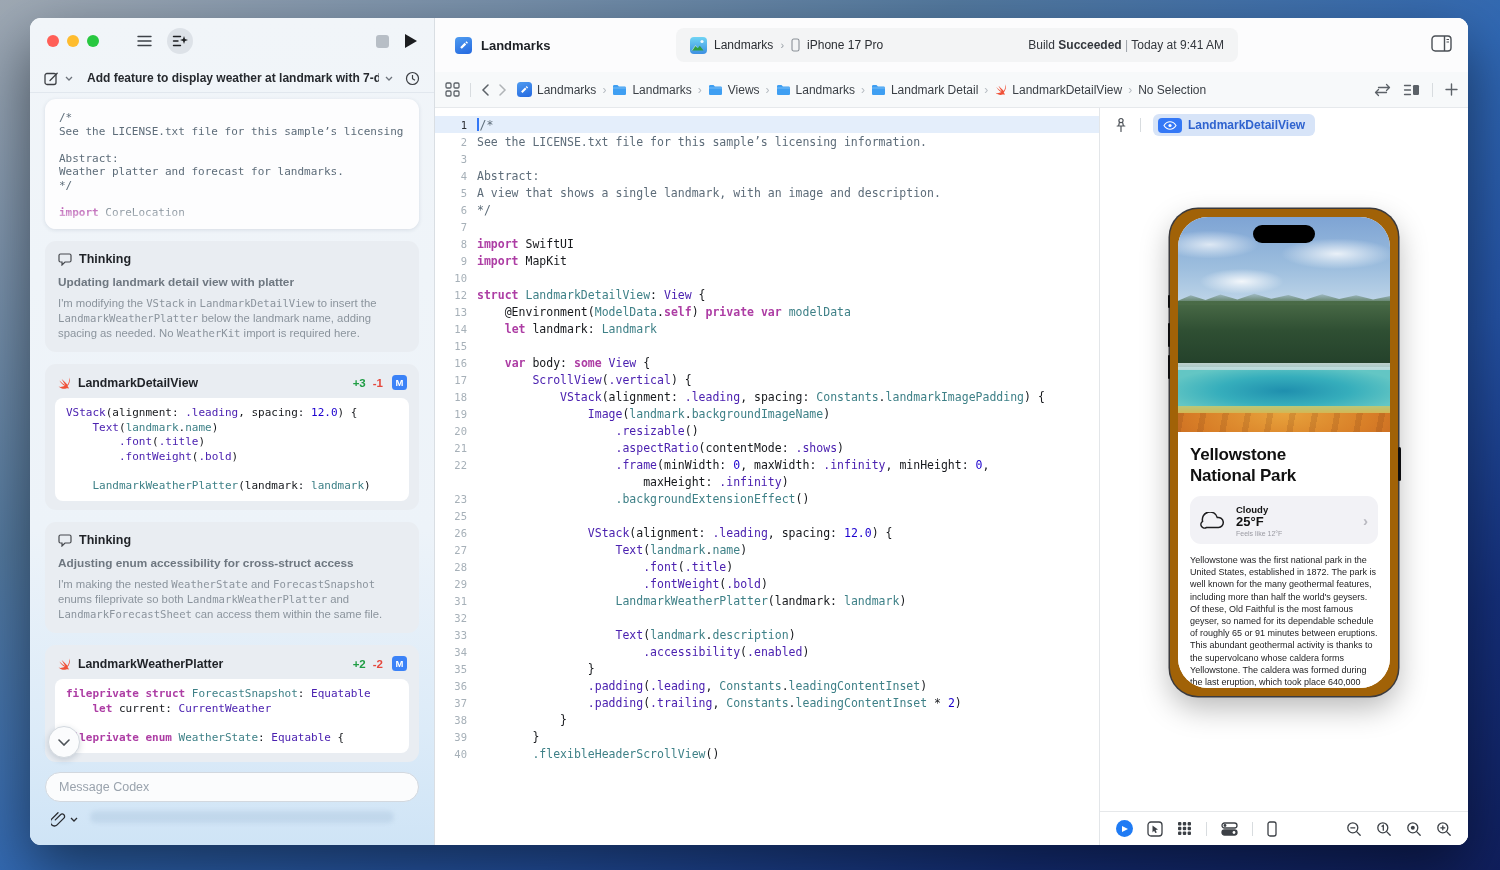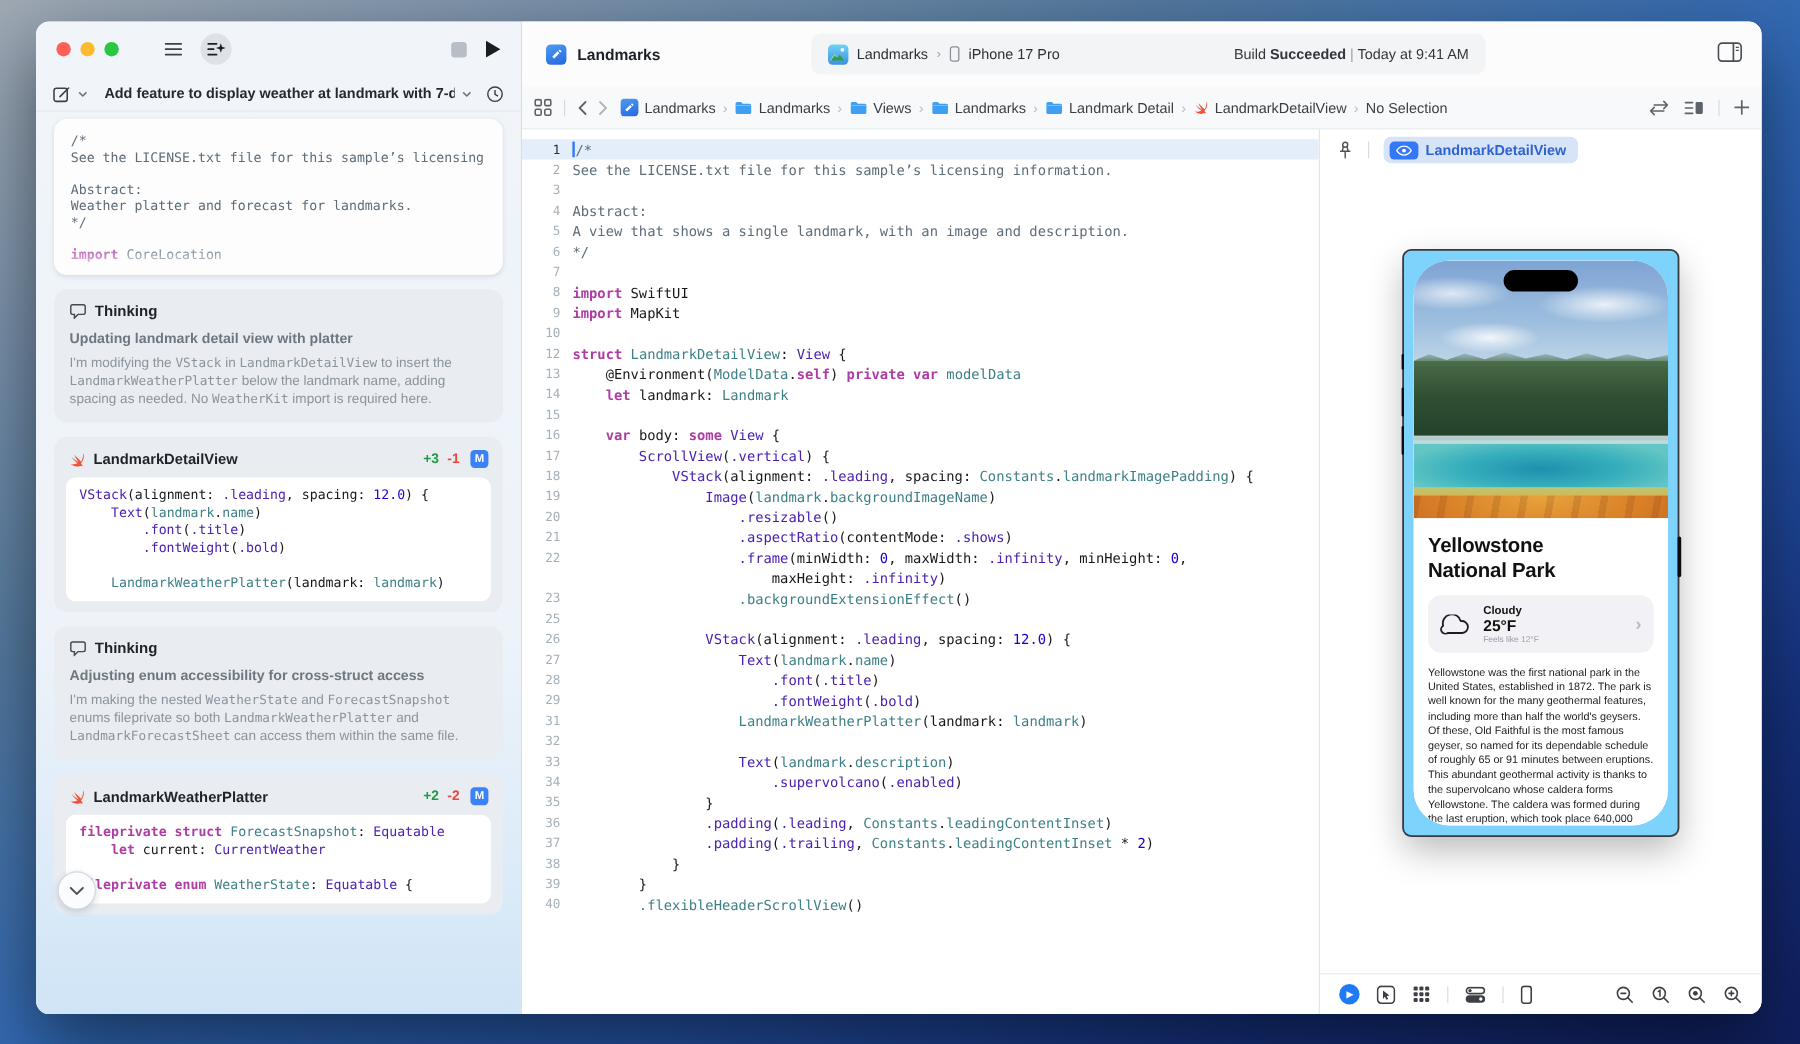--- a/index.html
+++ b/index.html
@@ -86,21 +86,21 @@
   .tk-n{color:#1c00cf}
   .tk-d{color:#16181c}
 
   
   .canvas{flex:1;display:flex;flex-direction:column;min-width:0;background:#fff}
   .cv-top{height:34px;flex:none;display:flex;align-items:center;padding:0 14px;gap:12px}
   .cv-pill{height:22px;border-radius:6px;background:#d7e4f8;display:flex;align-items:center;gap:6px;padding:0 10px 0 5px}
   .eye-chip{width:24px;height:15px;border-radius:4px;background:#3478f6;display:flex;align-items:center;justify-content:center}
   .cv-pill .lbl{font-size:12px;font-weight:600;color:#2f63cf}
   .cv-preview{flex:1;position:relative;min-height:0}
-  .phone{position:absolute;left:50%;transform:translateX(-50%);top:67px;width:228px;height:487px;background:#7dd3fc;border-radius:6px;padding:8px;box-shadow:0 0 0 1.5px #3a3a3e, 0 12px 30px rgba(0,0,0,.28)}
+  .phone{position:absolute;left:50%;transform:translateX(-50%);top:67px;width:228px;height:487px;background:#a16207;border-radius:28px;padding:8px;box-shadow:0 0 0 1.5px #3a3a3e, 0 12px 30px rgba(0,0,0,.28)}
   .pbtn{position:absolute;background:#0c0c0e;border-radius:2px}
   .screen{width:100%;height:100%;border-radius:30px;background:#fff;overflow:hidden;position:relative}
   .island{position:absolute;left:50%;transform:translateX(-50%);top:8px;width:62px;height:18px;border-radius:10px;background:#000;z-index:3}
   .photo{height:215px;position:relative;overflow:hidden}
   .ph-sky{position:absolute;inset:0;height:92px;background:
      radial-gradient(60px 18px at 30% 70%,rgba(255,255,255,.85),rgba(255,255,255,0) 70%),
      radial-gradient(80px 22px at 75% 40%,rgba(255,255,255,.8),rgba(255,255,255,0) 70%),
      radial-gradient(70px 20px at 15% 30%,rgba(255,255,255,.7),rgba(255,255,255,0) 70%),
      linear-gradient(180deg,#7ea4d4 0%,#9dbede 55%,#c4d9ea 100%)}
   .ph-forest{position:absolute;left:0;right:0;top:84px;height:66px;background:linear-gradient(180deg,#4a6b47 0%,#2f4f33 45%,#23402a 100%)}
@@ -269,20 +269,36 @@
             </div>
         </div>
       </div>
 
       <div class="scroll-down">
           <svg width="12" height="7" viewBox="0 0 12 7" fill="none" stroke="#4d5258" stroke-width="1.6" stroke-linecap="round">
             <path d="M1 1l5 5 5-5"></path>
           </svg>
         </div>
 
+      <div class="composer">
+        <input type="text" placeholder="Message Codex" style="">
+        <div class="ghost"></div>
+        <div class="attach-row">
+          <span>
+              <svg width="15" height="16" viewBox="0 0 15 16" fill="none" stroke="#2b2e33" stroke-width="1.3" stroke-linecap="round">
+                <path d="M4.3 8.9l5.2-5.2a2.4 2.4 0 113.4 3.4l-6.3 6.3a4 4 0 11-5.6-5.6l6-6"></path>
+              </svg>
+            </span>
+          <span>
+              <svg width="8" height="5" viewBox="0 0 8 5" fill="none" stroke="#2b2e33" stroke-width="1.3">
+                <path d="M1 1l3 3 3-3"></path>
+              </svg>
+            </span>
+        </div>
+      </div>
     </aside>
 
     <div class="main">
       <div class="toolbar">
         <div class="proj">
           <span class="appicon xc" style="display:flex;align-items:center;justify-content:center">
               <svg width="10" height="10" viewBox="0 0 10 10">
                 <path d="M7.4 1.2l1.6 1.6-1 1-1.6-1.6zM1.2 7.2l4.4-4.4 1.6 1.6-4.4 4.4z" fill="#fff"></path>
               </svg>
             </span>
@@ -535,21 +551,21 @@
               <div class="ed-row">
                 <span class="ln">32</span>
                 <span class="ct">&nbsp;</span>
               </div>
               <div class="ed-row">
                 <span class="ln">33</span>
                 <span class="ct"><span class="tk-d">                    </span><span class="tk-p">Text</span><span class="tk-d">(</span><span class="tk-t">landmark</span><span class="tk-d">.</span><span class="tk-t">description</span><span class="tk-d">)</span></span>
               </div>
               <div class="ed-row">
                 <span class="ln">34</span>
-                <span class="ct"><span class="tk-d">                        </span><span class="tk-p">.supervolcano</span><span class="tk-d">(</span><span class="tk-p">.enabled</span><span class="tk-d">)</span></span>
+                <span class="ct"><span class="tk-d">                        </span><span class="tk-p">.accessibility</span><span class="tk-d">(</span><span class="tk-p">.enabled</span><span class="tk-d">)</span></span>
               </div>
               <div class="ed-row">
                 <span class="ln">35</span>
                 <span class="ct"><span class="tk-d">                </span><span class="tk-d">}</span></span>
               </div>
               <div class="ed-row">
                 <span class="ln">36</span>
                 <span class="ct"><span class="tk-d">                </span><span class="tk-p">.padding</span><span class="tk-d">(</span><span class="tk-p">.leading</span><span class="tk-d">, </span><span class="tk-t">Constants</span><span class="tk-d">.</span><span class="tk-t">leadingContentInset</span><span class="tk-d">)</span></span>
               </div>
               <div class="ed-row">

